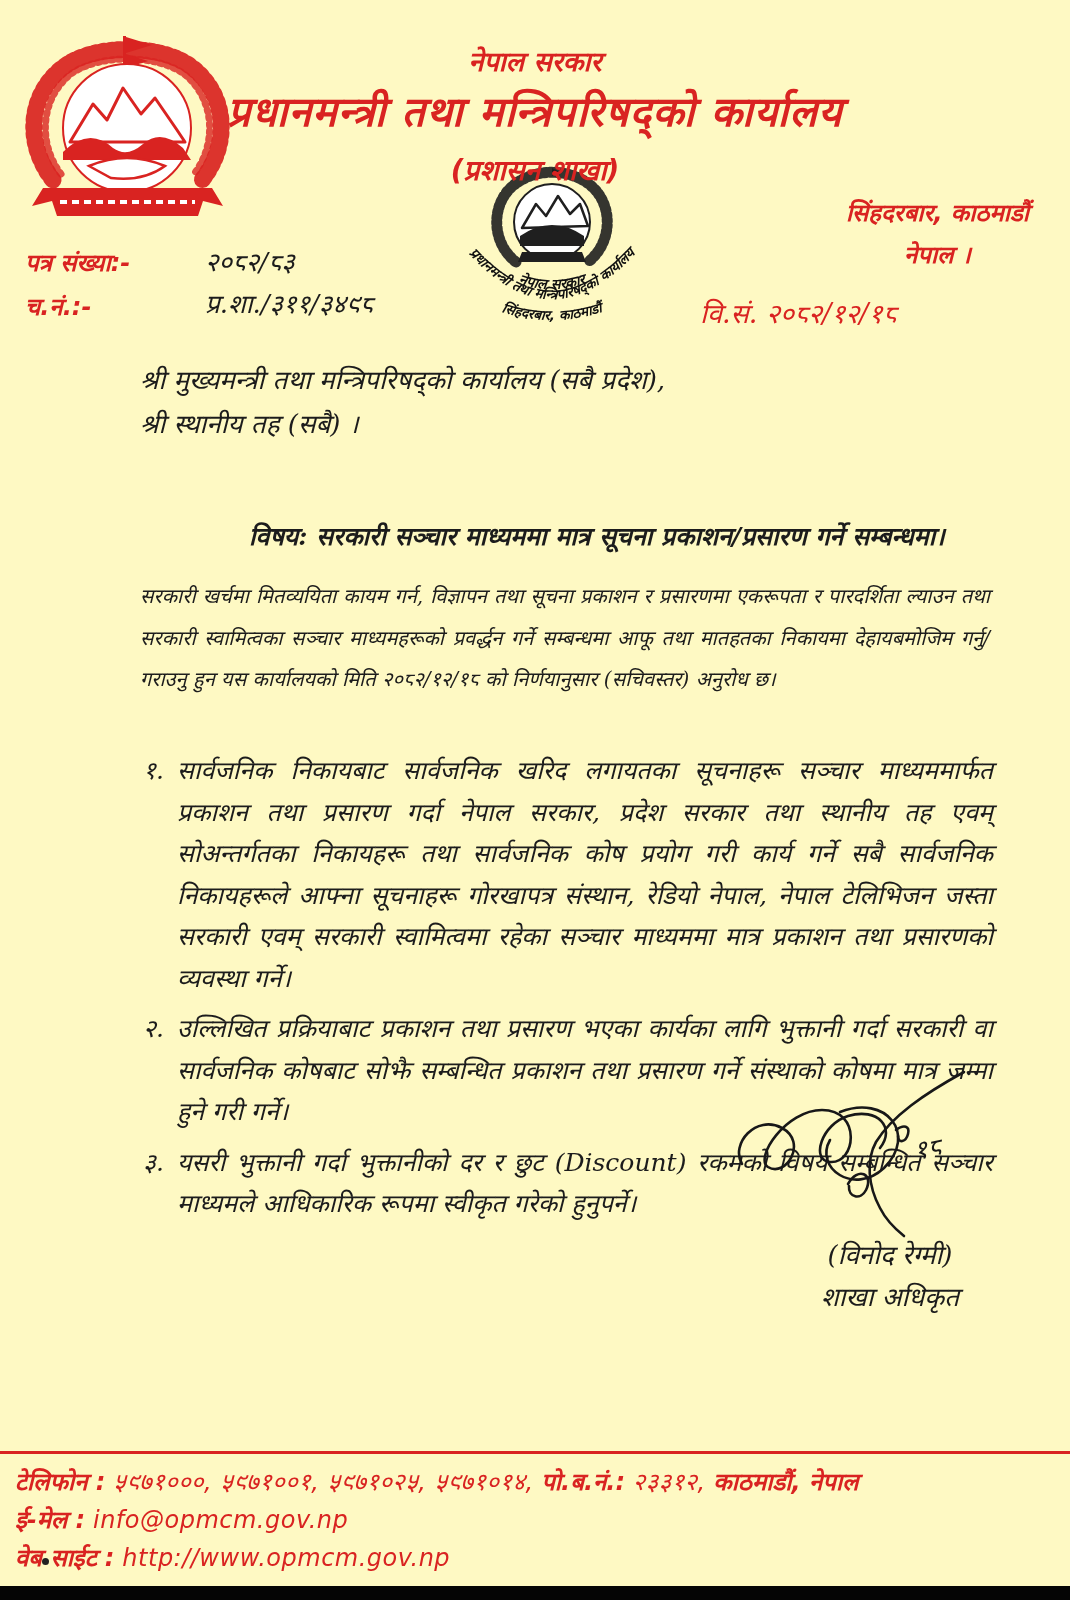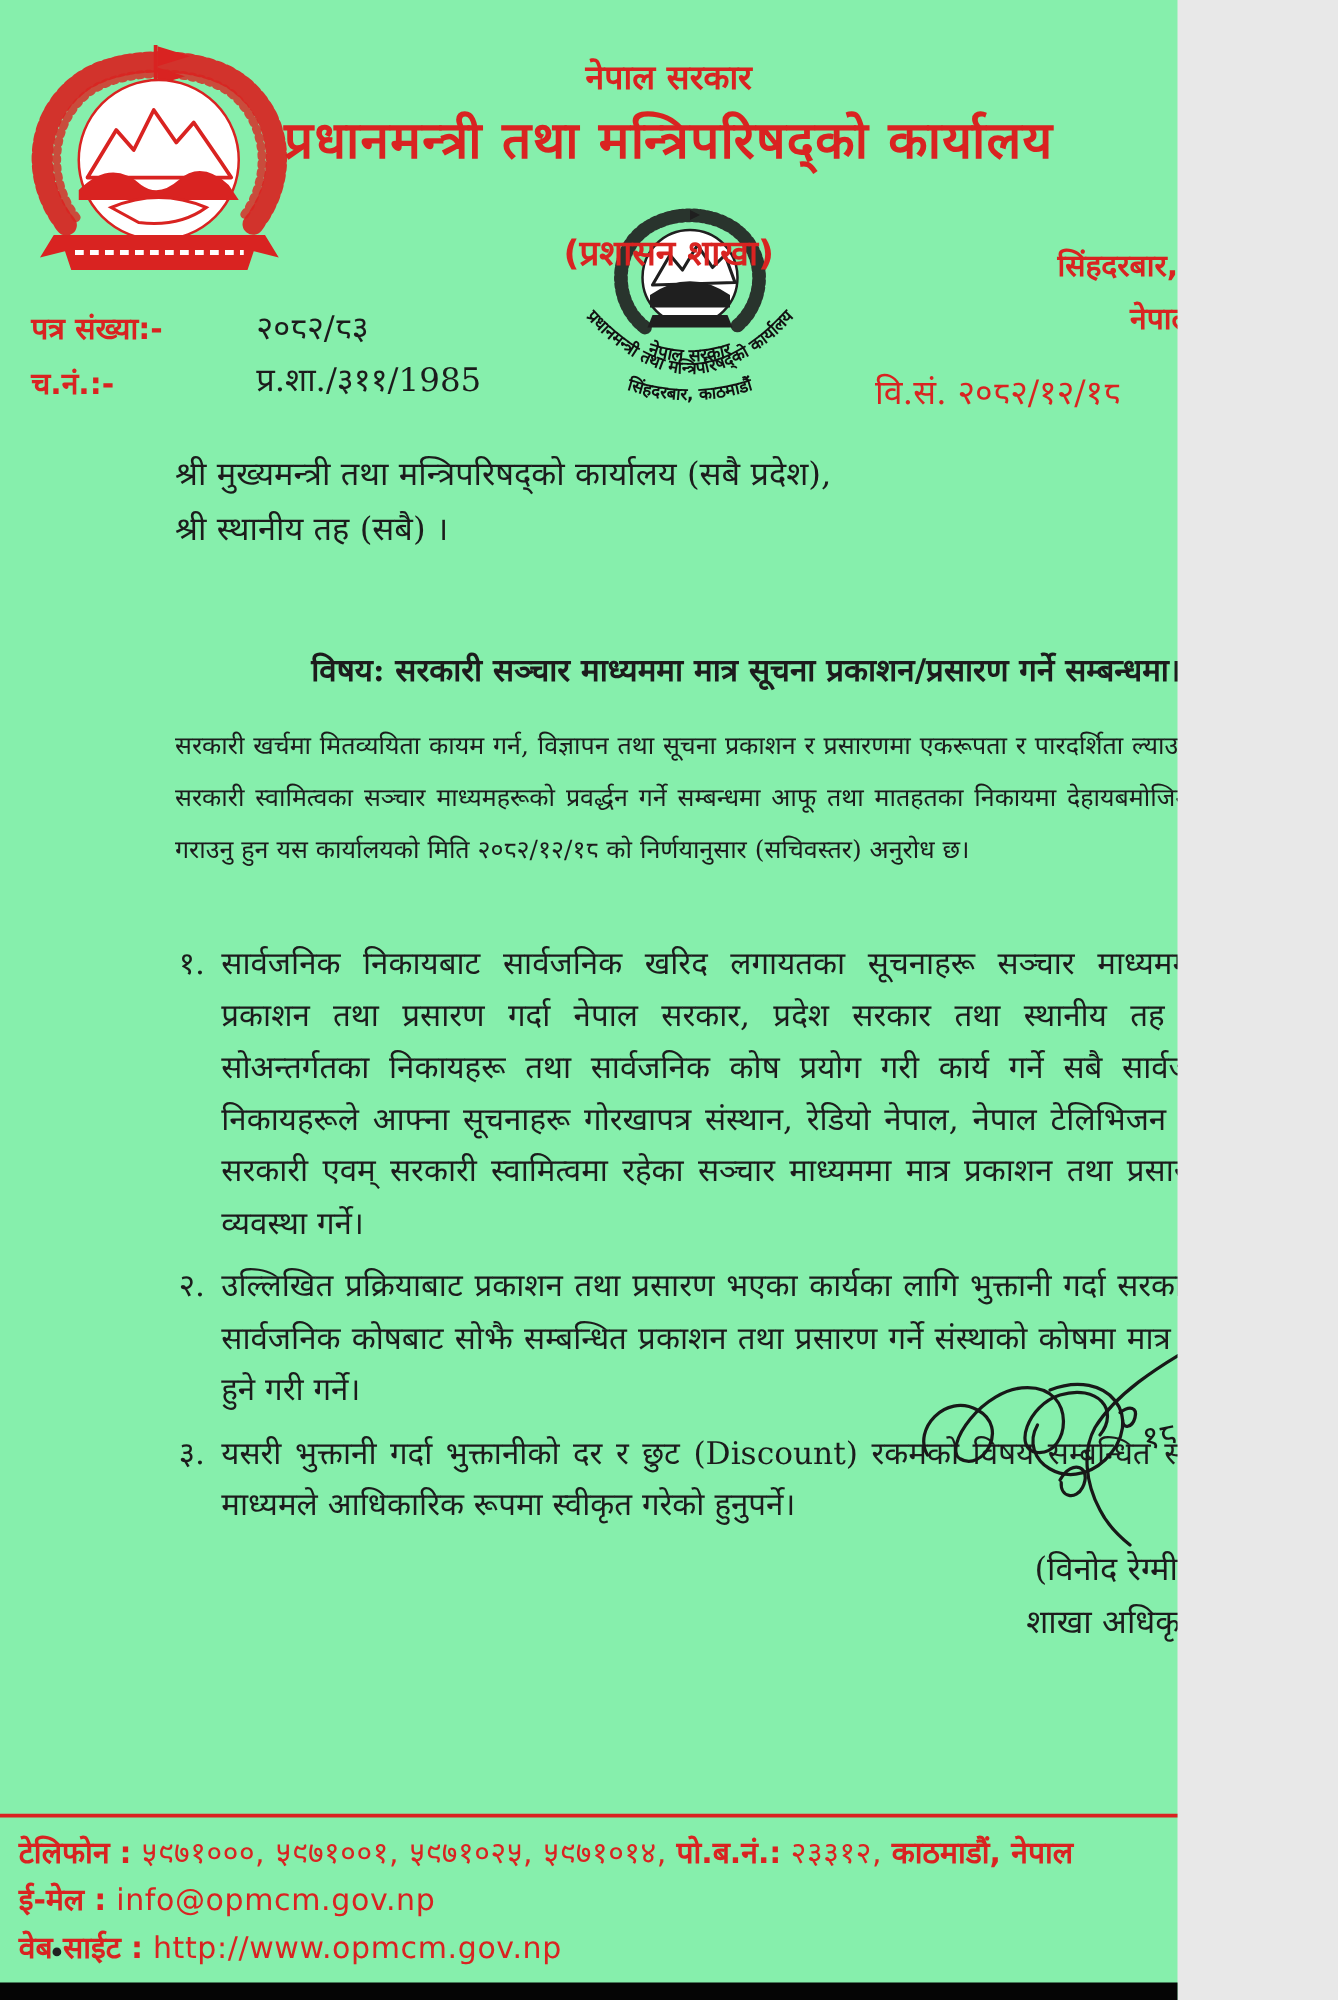--- a/index.html
+++ b/index.html
@@ -2,33 +2,34 @@
 <html lang="ne"><head>
 <meta charset="utf-8">
 <style>
   :root{
     --red:#d92321;
     --ink:#1c1c1c;
   }
   html,body{margin:0;padding:0;background:#e8e8e8;}
   .page{
     position:relative;
-    width:942px;height:1600px;
-    background:#86efac;
+    width:1070px;height:1600px;
+    background:#fef9c3;
     overflow:hidden;
     font-family:"DejaVu Sans",sans-serif;
     color:var(--ink);
+    font-style:italic;
   }
   .abs{position:absolute;}
   .bold{font-weight:bold;}
 
   
   .gov-line{left:150px;top:42px;width:770px;font-size:27px;font-weight:bold;color:var(--red);text-align:center;}
   .office-line{left:90px;top:82px;width:890px;font-size:41px;font-weight:bold;color:var(--red);text-align:center;letter-spacing:1px;}
-  .branch-line{left:150px;top:150px;width:770px;font-size:28px;font-weight:bold;color:var(--red);text-align:center;z-index:3;margin-top:32px;}
+  .branch-line{left:150px;top:150px;width:770px;font-size:28px;font-weight:bold;color:var(--red);text-align:center;z-index:3;}
   .emblem-box{left:15px;top:30px;width:225px;height:198px;z-index:1;}
   .stamp-box{left:438px;top:166px;width:228px;height:184px;z-index:2;}
   .addr-block{left:820px;top:192px;width:235px;text-align:center;font-size:24px;font-weight:bold;color:var(--red);line-height:42px;}
   .ref-label{left:25px;top:245px;color:var(--red);font-weight:bold;font-size:24px;}
   .ref-value{left:205px;top:243px;font-size:26px;}
   .disp-label{left:25px;top:289px;color:var(--red);font-weight:bold;font-size:24px;}
   .disp-value{left:205px;top:285px;font-size:26px;}
   .date-bs{left:700px;top:294px;width:320px;color:var(--red);font-size:27px;}
   .date-ns{left:630px;top:331px;width:400px;text-align:center;font-size:25px;}
 
@@ -122,21 +123,21 @@
   </div>
 
   <div class="abs addr-block">
     <div>सिंहदरबार, काठमाडौं</div>
     <div>नेपाल ।</div>
   </div>
 
   <div class="abs ref-label">पत्र संख्या:-</div>
   <div class="abs ref-value letter">२०८२/८३</div>
   <div class="abs disp-label">च.नं.:-</div>
-  <div class="abs disp-value letter">प्र.शा./३११/1985</div>
+  <div class="abs disp-value letter">प्र.शा./३११/३४९८</div>
 
   <div class="abs date-bs letter">वि.सं. २०८२/१२/१८</div>
 
   <div class="abs addressees letter">
     <div>श्री मुख्यमन्त्री तथा मन्त्रिपरिषद्को कार्यालय (सबै प्रदेश),</div>
     <div>श्री स्थानीय तह (सबै) ।</div>
   </div>
 
   <div class="abs subject letter">विषय: सरकारी सञ्चार माध्यममा मात्र सूचना प्रकाशन/प्रसारण गर्ने सम्बन्धमा।</div>
 

